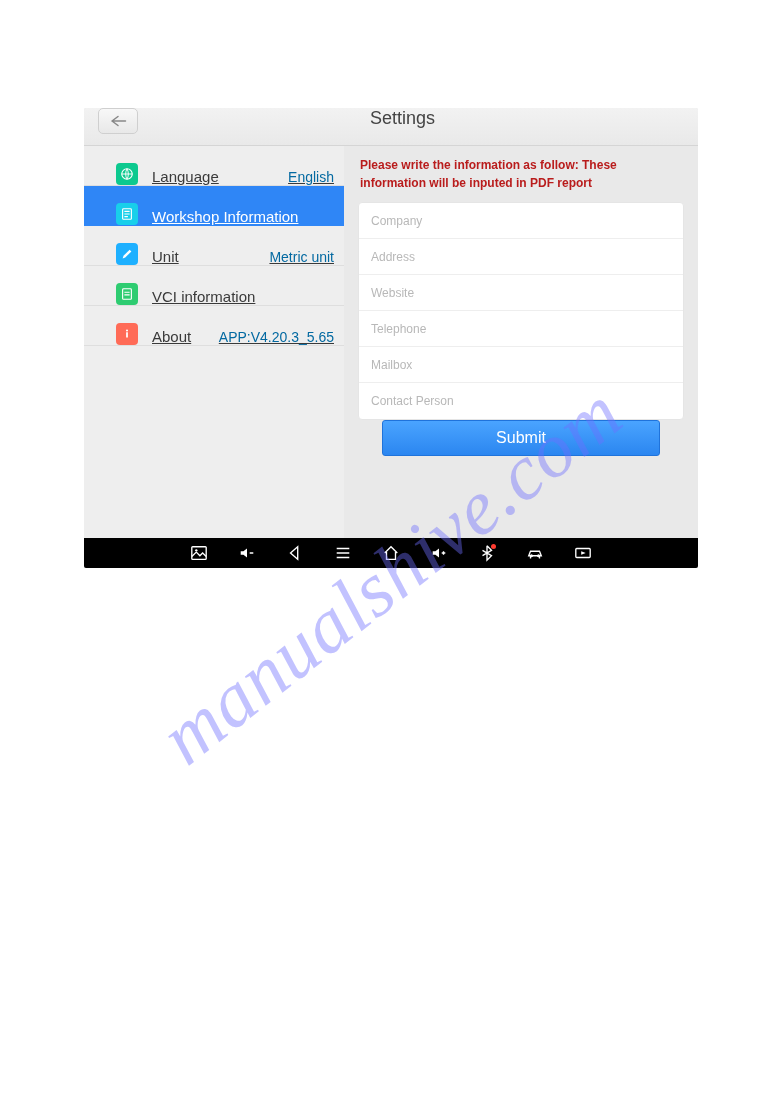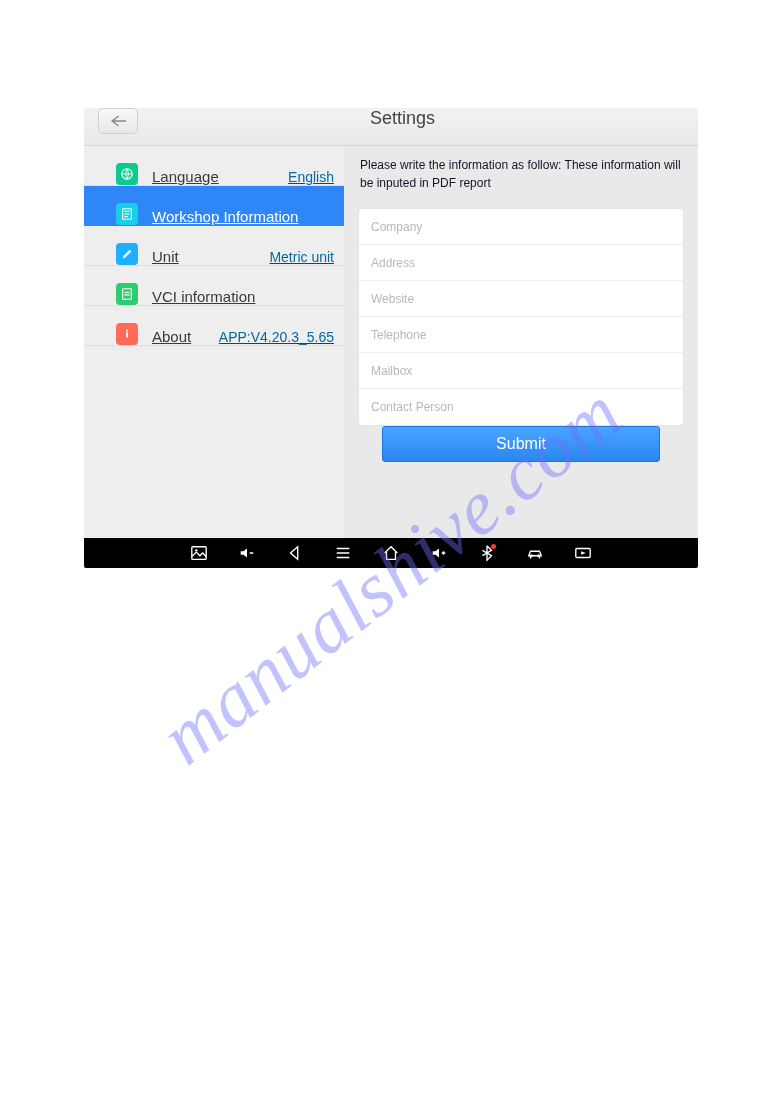--- a/index.html
+++ b/index.html
@@ -18,21 +18,21 @@
   .side-icon { width: 22px; height: 22px; border-radius: 4px; display: flex; align-items: center; justify-content: center; margin-right: 14px; flex-shrink: 0; }
   .side-icon svg { width: 14px; height: 14px; fill: #fff; }
   .ic-green  { background: #0cc98f; }
   .ic-blue   { background: #1eb0ff; }
   .ic-blue2  { background: #18cfea; }
   .ic-green2 { background: #2ecc71; }
   .ic-red    { background: #ff6b57; }
   .side-label { flex: 1; }
   .side-value { color: #0369a1; font-size: 14px; }
   .main { flex: 1; background: #e9e9e9; padding: 10px 14px 0 14px; display: flex; flex-direction: column; }
-  .hint { font-size: 12px; color: #0f172a; line-height: 1.5; padding: 0 2px 16px 2px; }
+  .hint { font-size: 12px; color: #b91c1c; line-height: 1.5; padding: 0 2px 10px 2px; font-weight: bold; }
   .form { background: #fff; border-radius: 4px; border: 1px solid #e5e5e5; }
   .field { height: 36px; border-bottom: 1px solid #eee; display: flex; align-items: center; padding: 0 12px; }
   .field:last-child { border-bottom: none; }
   .field input { border: none; outline: none; width: 100%; font-size: 12px; color: #8b5cf6; background: transparent; }
   .field input::placeholder { color: #b8b8b8; }
   .submit-wrap { flex: 1; display: flex; align-items: flex-start; justify-content: center; padding-bottom: 2px; }
   .submit-btn { width: 278px; height: 36px; background: linear-gradient(#4aa4ff,#2b86f0); border: 1px solid #1f73db; border-radius: 3px; color: #fff; font-size: 16px; display: flex; align-items: center; justify-content: center; }
   .navbar { height: 30px; background: #000; display: flex; align-items: center; justify-content: center; gap: 28px; }
   .nav-icon { width: 20px; height: 20px; display: flex; align-items: center; justify-content: center; position: relative; }
   .nav-icon svg { width: 18px; height: 18px; stroke: #fff; fill: none; stroke-width: 1.5; }

